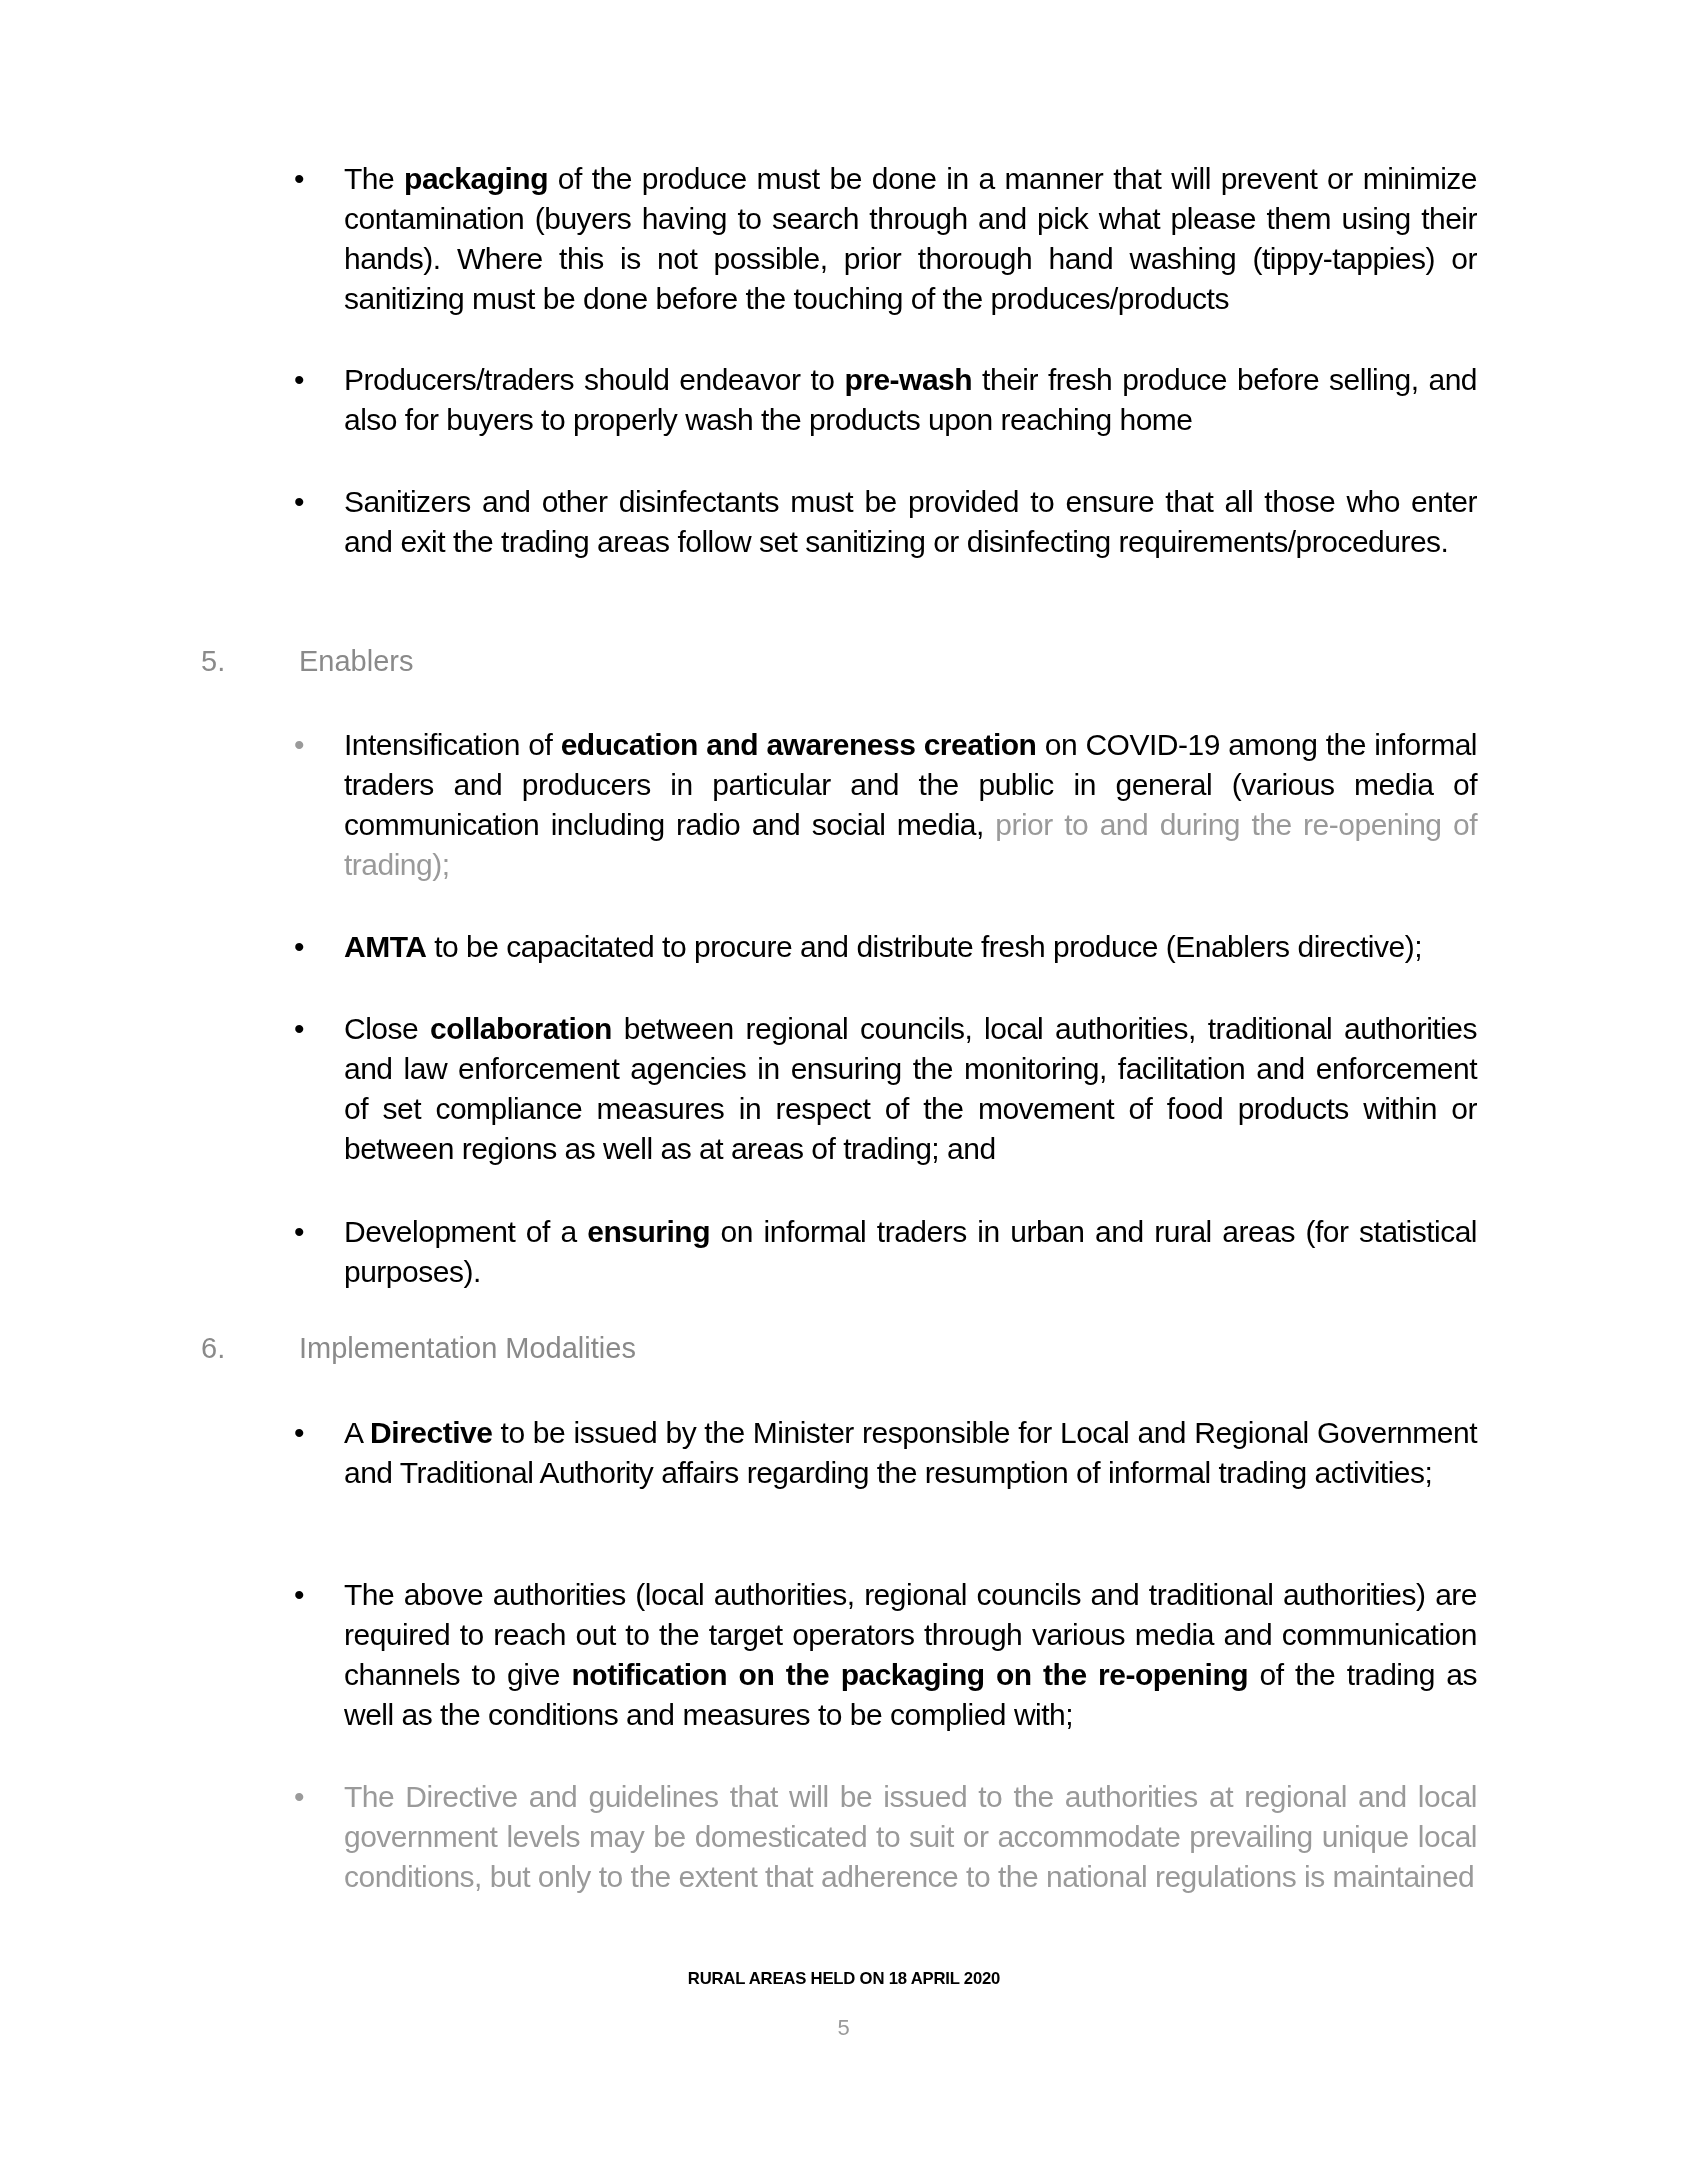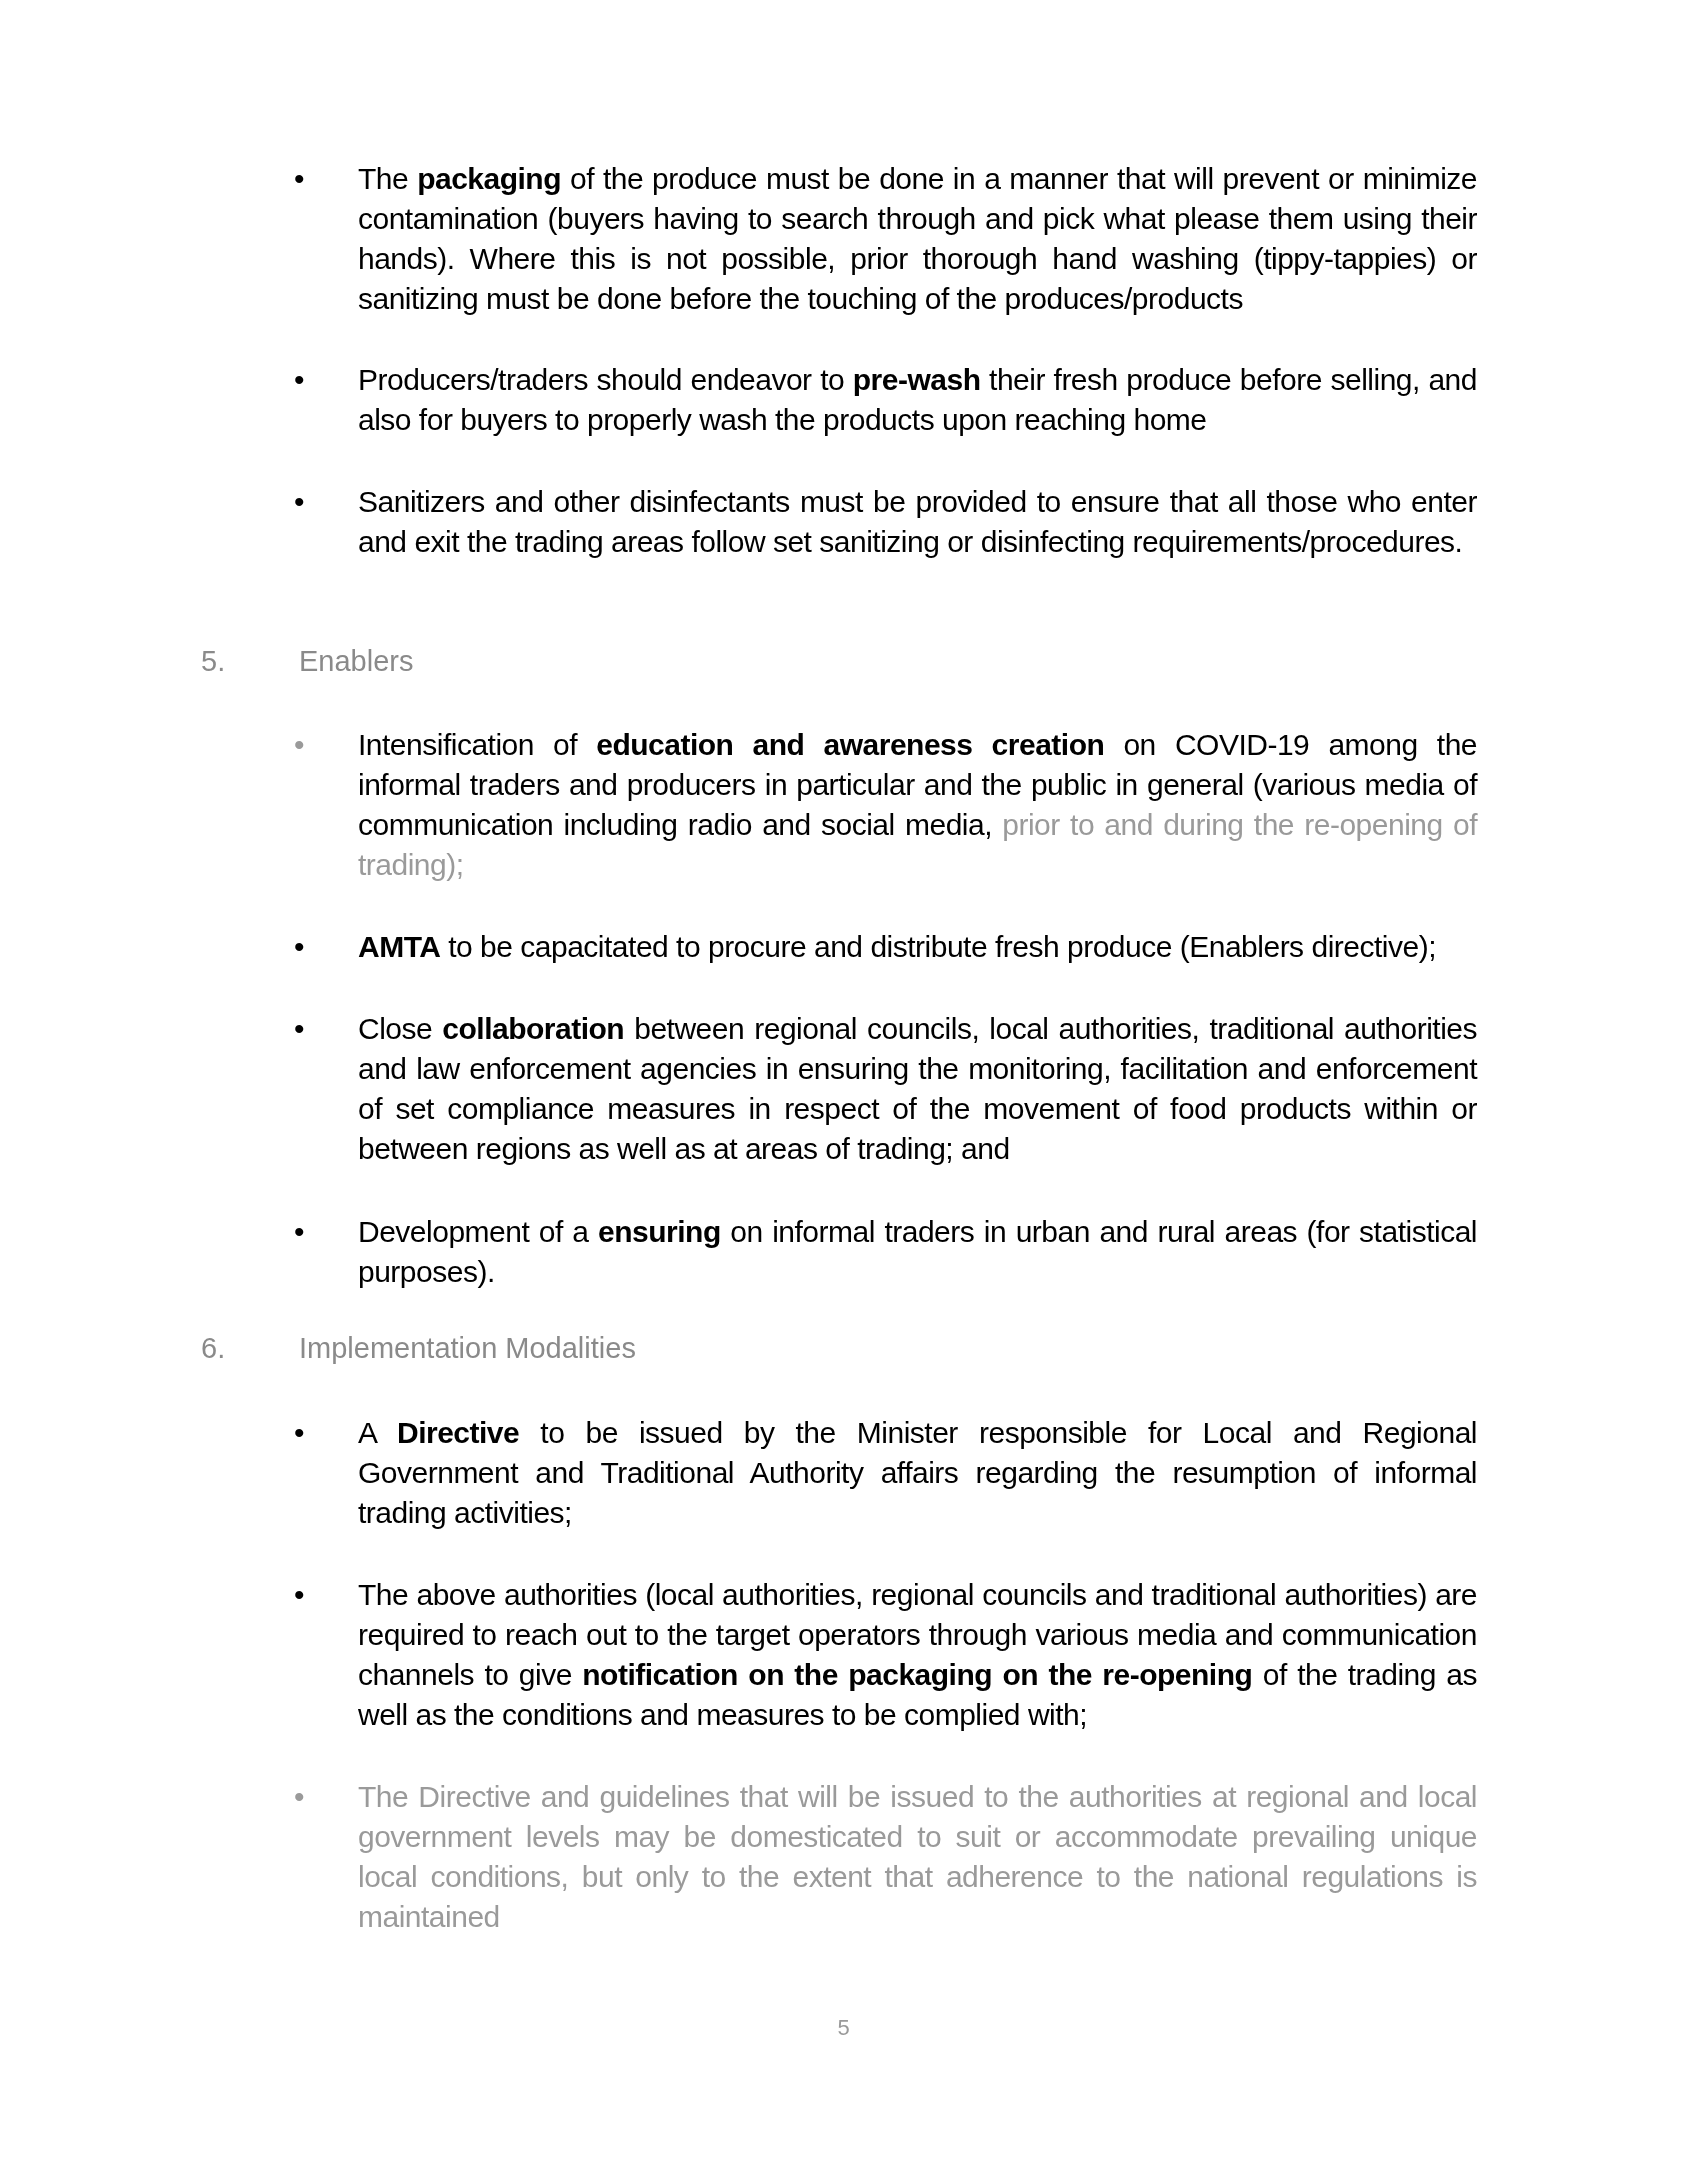--- a/index.html
+++ b/index.html
@@ -2,21 +2,21 @@
 <html style="font-size:12.7px"><head>
 <meta charset="utf-8">
 <style>
   html, body { margin: 0; padding: 0; background: #ffffff; }
   body { width: 1687px; height: 2183px; position: relative; overflow: hidden;
          font-family: "Liberation Sans", "DejaVu Sans", sans-serif; color: #000; }
   .page { position: absolute; left: 0; top: 0; width: 1687px; height: 2183px; }
   .bullet-item { position: absolute; left: 294px; width: 1183px; }
   .bullet { position: absolute; left: 0; top: 0; width: 32px; font-size: 30px; line-height: 40px; }
   .bullet.faint { color: #9a9a9a; }
-  .text { margin-left: 64px; font-size: 30px; line-height: 40px; text-align: justify;
+  .text { margin-left: 50px; font-size: 30px; line-height: 40px; text-align: justify;
           letter-spacing: -0.5px; }
   .faint-text { color: #9a9a9a; }
   b { font-weight: bold; }
   .heading { position: absolute; left: 201px; font-size: 29px; color: #8a8a8a;
              display: flex; }
   .heading .num { width: 98px; }
   .footer { position: absolute; left: 191px; width: 1306px; top: 1967px; text-align: center;
             font-size: 16.7px; font-weight: bold; line-height: 24.6px; letter-spacing: -0.2px; }
   .page-num { position: absolute; left: 0; width: 1687px; top: 2015px; text-align: center;
               font-size: 22px; color: #9a9a9a; }
@@ -80,17 +80,18 @@
     <span class="bullet">•</span>
     <div class="text"><span>The above authorities (local authorities, regional councils and traditional authorities) are required to reach out to the target operators through various media and communication channels to give </span><b>notification on the packaging on the re-opening</b><span> of the trading as well as the conditions and measures to be complied with;</span></div>
   </div>
 
   <div class="bullet-item" style="top:1777px;">
     <span class="bullet faint">•</span>
     <div class="text faint-text">The Directive and guidelines that will be issued to the authorities at regional and local government levels may be domesticated to suit or accommodate prevailing unique local conditions, but only to the extent that adherence to the national regulations is maintained</div>
   </div>
 
   <div class="footer">
+    <div>RURAL AREAS HELD ON 18 APRIL 2020</div>
   </div>
   <div class="page-num">5</div>
 
 </div>
 
 
 </body></html>

